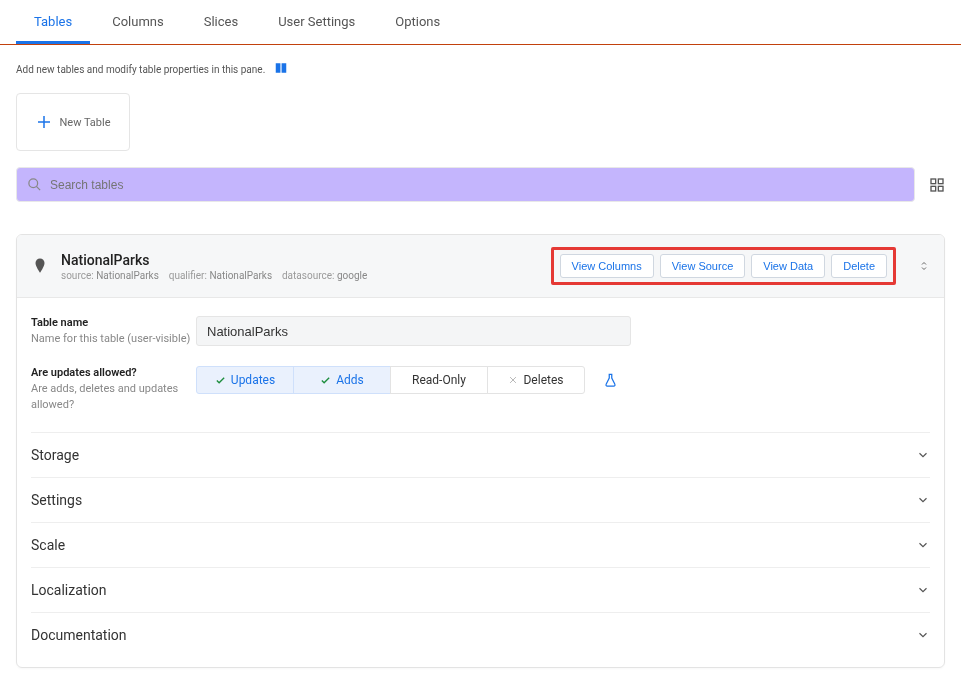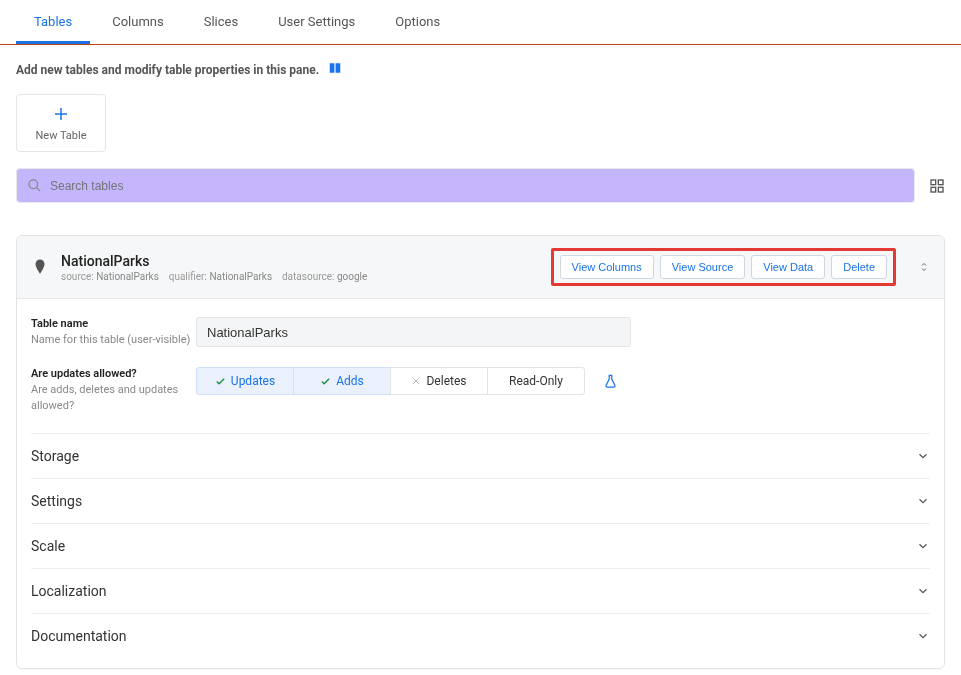--- a/index.html
+++ b/index.html
@@ -28,40 +28,39 @@
   margin-right: 4px;
 }
 .tab.active {
   color: #1a73e8;
   border-bottom-color: #1a73e8;
 }
 .content {
   padding: 16px;
 }
 .description {
-  font-size: 12px;
+  font-size: 10px;
   color: #555;
   margin-bottom: 16px;
   display: flex;
   align-items: center;
   gap: 8px;
-  font-weight: bold;
 }
 .doc-icon {
   color: #1a73e8;
   width: 16px;
   height: 14px;
 }
 .new-table-card {
   border: 1px solid #e5e5e5;
   border-radius: 4px;
-  width: 90px;
+  width: 114px;
   height: 58px;
   display: flex;
-  flex-direction: column;
+  flex-direction: row;
   align-items: center;
   justify-content: center;
   gap: 6px;
   cursor: pointer;
   margin-bottom: 16px;
 }
 .plus-icon {
   color: #1a73e8;
   width: 18px;
   height: 18px;
@@ -376,29 +375,29 @@
                 </svg>
               <span>Updates</span>
             </div>
             <div class="segment active">
               <svg class="check" viewBox="0 0 24 24" fill="none" stroke="currentColor" stroke-width="3">
                   <polyline points="4 12 9 17 20 6"></polyline>
                 </svg>
               <span>Adds</span>
             </div>
             <div class="segment">
+              <span>Read-Only</span>
+            </div>
+            <div class="segment">
               <svg class="cross" viewBox="0 0 24 24" fill="none" stroke="currentColor" stroke-width="2">
                   <line x1="5" y1="5" x2="19" y2="19"></line>
                   <line x1="19" y1="5" x2="5" y2="19"></line>
                 </svg>
               <span>Deletes</span>
             </div>
-            <div class="segment">
-              <span>Read-Only</span>
-            </div>
           </div>
           <svg class="flask-icon" viewBox="0 0 24 24" fill="none" stroke="currentColor" stroke-width="2">
               <path d="M9 2h6M10 2v6l-5 10a2 2 0 0 0 1.8 3h10.4a2 2 0 0 0 1.8-3l-5-10V2"></path>
             </svg>
         </div>
       </div>
 
       <div class="accordion">
         <div class="accordion-item">
           <span class="accordion-title">Storage</span>

